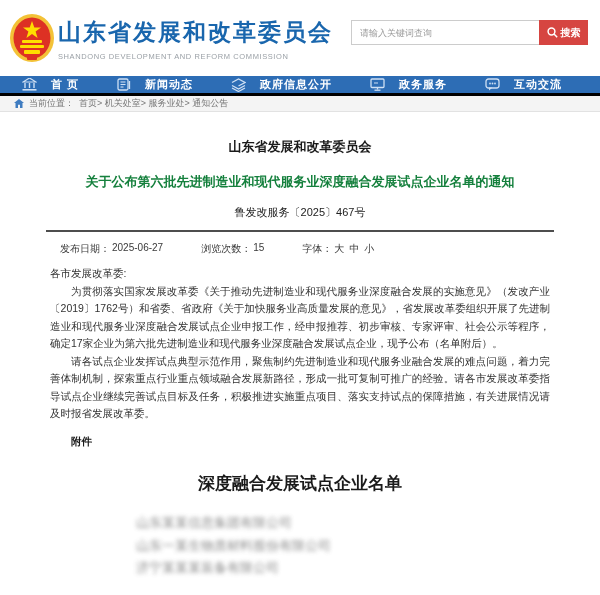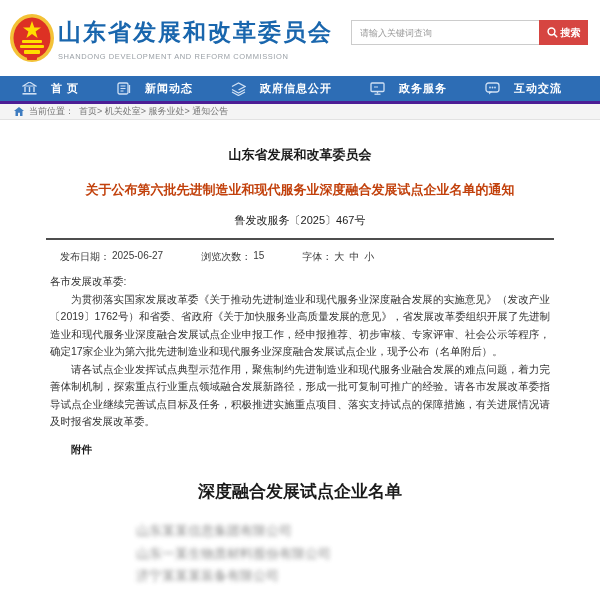--- a/index.html
+++ b/index.html
@@ -14,34 +14,34 @@
   .brand-en { font-size:7.5px; color:#9aa0a6; letter-spacing:0.6px; margin-top:4px; }
   .search-wrap { position:absolute; right:12px; top:20px; display:flex; align-items:stretch; }
   .search-input { width:188px; height:25px; border:1px solid #ccc; border-right:none;
     font-size:9px; color:#333; padding:0 8px; outline:none; }
   .search-input::placeholder { color:#9a9a9a; }
   .search-btn { width:49px; height:25px; background:#d64541; border:none; color:#fff;
     font-size:10px; font-weight:bold; display:flex; align-items:center; justify-content:center;
     gap:3px; cursor:pointer; }
 
   
-  .main-nav { height:28px; background:#2d6db5; border-bottom:3px solid #4c1d95;
+  .main-nav { height:20px; background:#2d6db5; border-bottom:3px solid #000000;
     display:flex; align-items:center; justify-content:space-between; padding:0 38px 0 22px; }
   .nav-item { display:flex; align-items:center; gap:14px; color:#fff; font-size:11px;
     font-weight:bold; letter-spacing:1px; cursor:pointer; }
   .nav-item svg { display:block; }
 
   
   .breadcrumb { height:16px; background:#f4f4f4; border-bottom:1px solid #e2e2e2;
     display:flex; align-items:center; gap:5px; padding:0 14px; font-size:9px; color:#777; }
 
   
   .article { padding:26px 36px 0 36px; }
   .org-title { text-align:center; font-size:13px; font-weight:bold; color:#1a1a1a; }
-  .notice-title { text-align:center; font-size:13px; font-weight:bold; color:#c2410c; margin-top:17px; }
+  .notice-title { text-align:center; font-size:13px; font-weight:bold; color:#15803d; margin-top:17px; }
   .doc-number { text-align:center; font-size:11px; color:#222; margin-top:14px; }
   .rule { border:none; border-top:2px solid #4d4d4d; margin:10px 10px 0 10px; }
   .meta-row { display:flex; gap:38px; margin:10px 0 0 24px; font-size:10px; color:#3a3a3a; }
   .meta-item { display:flex; gap:2px; }
   .font-opts { display:flex; gap:5px; }
   .font-opt { cursor:pointer; }
 
   .body-text { margin:9px 14px 0 14px; font-size:10.5px; color:#333; line-height:17.5px;
     text-align:justify; }
   .salutation { }

